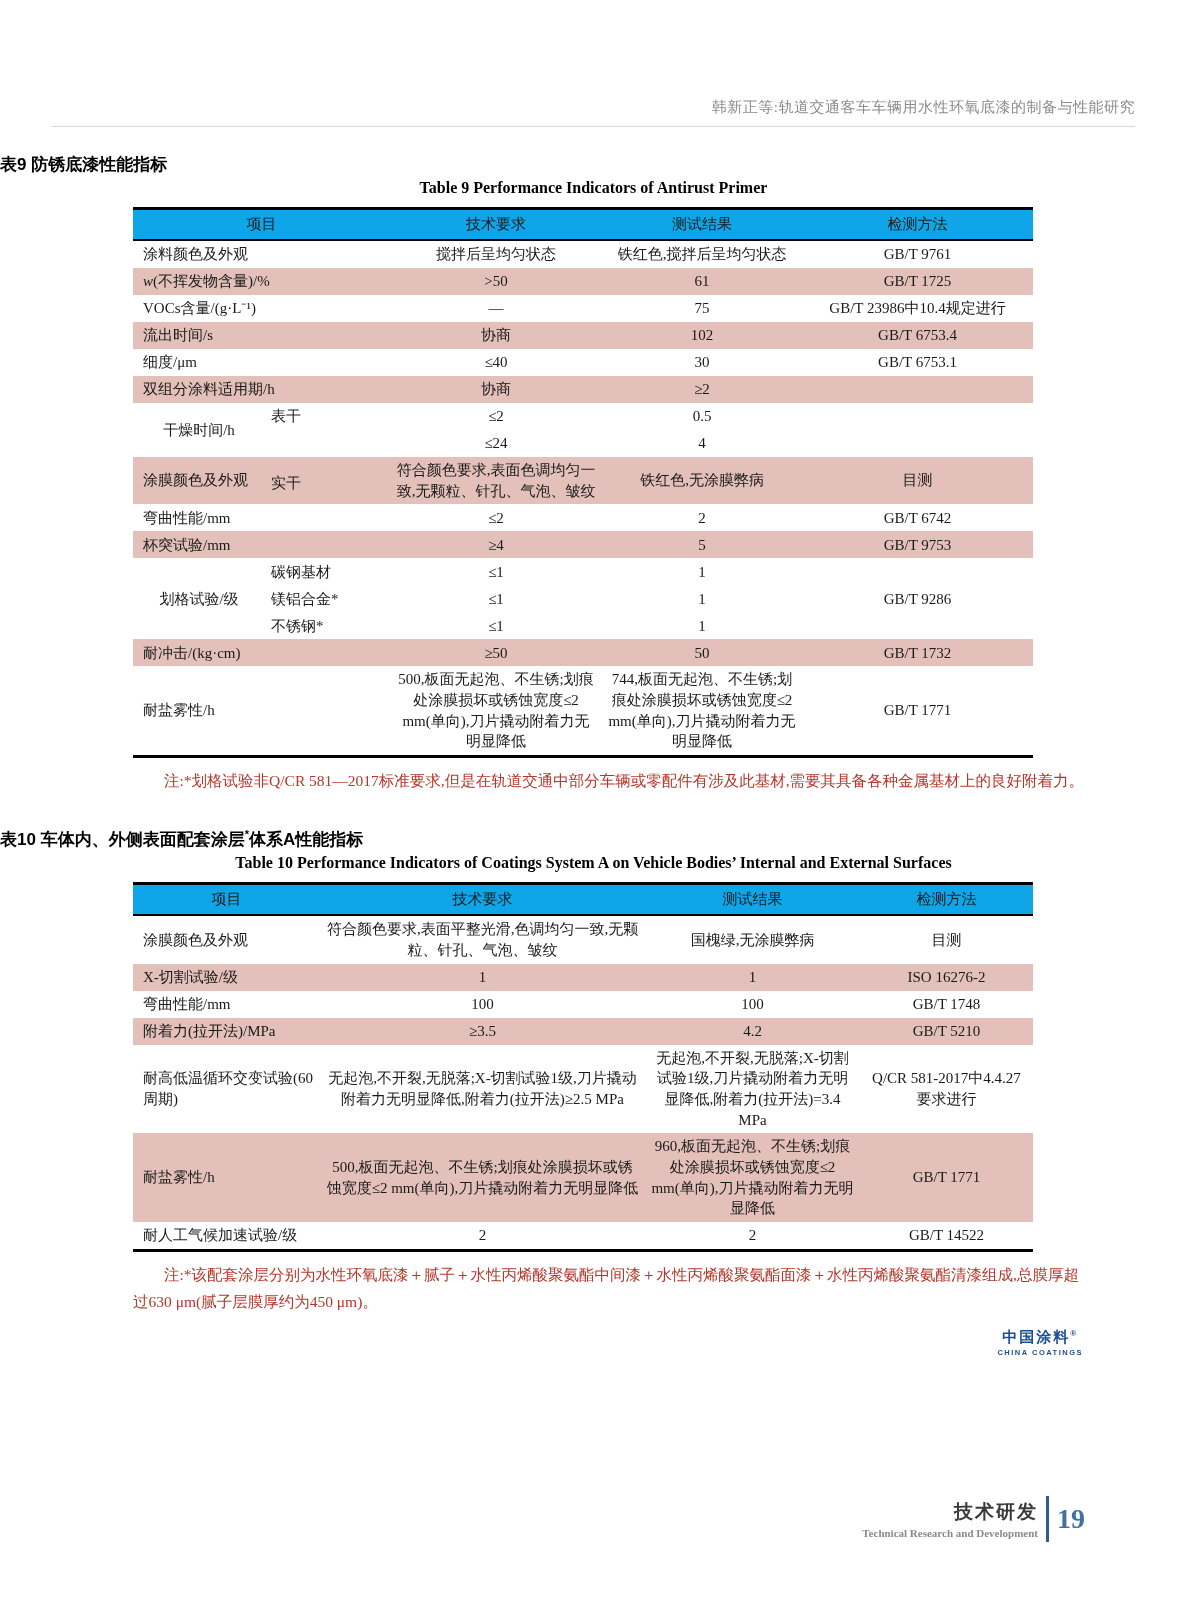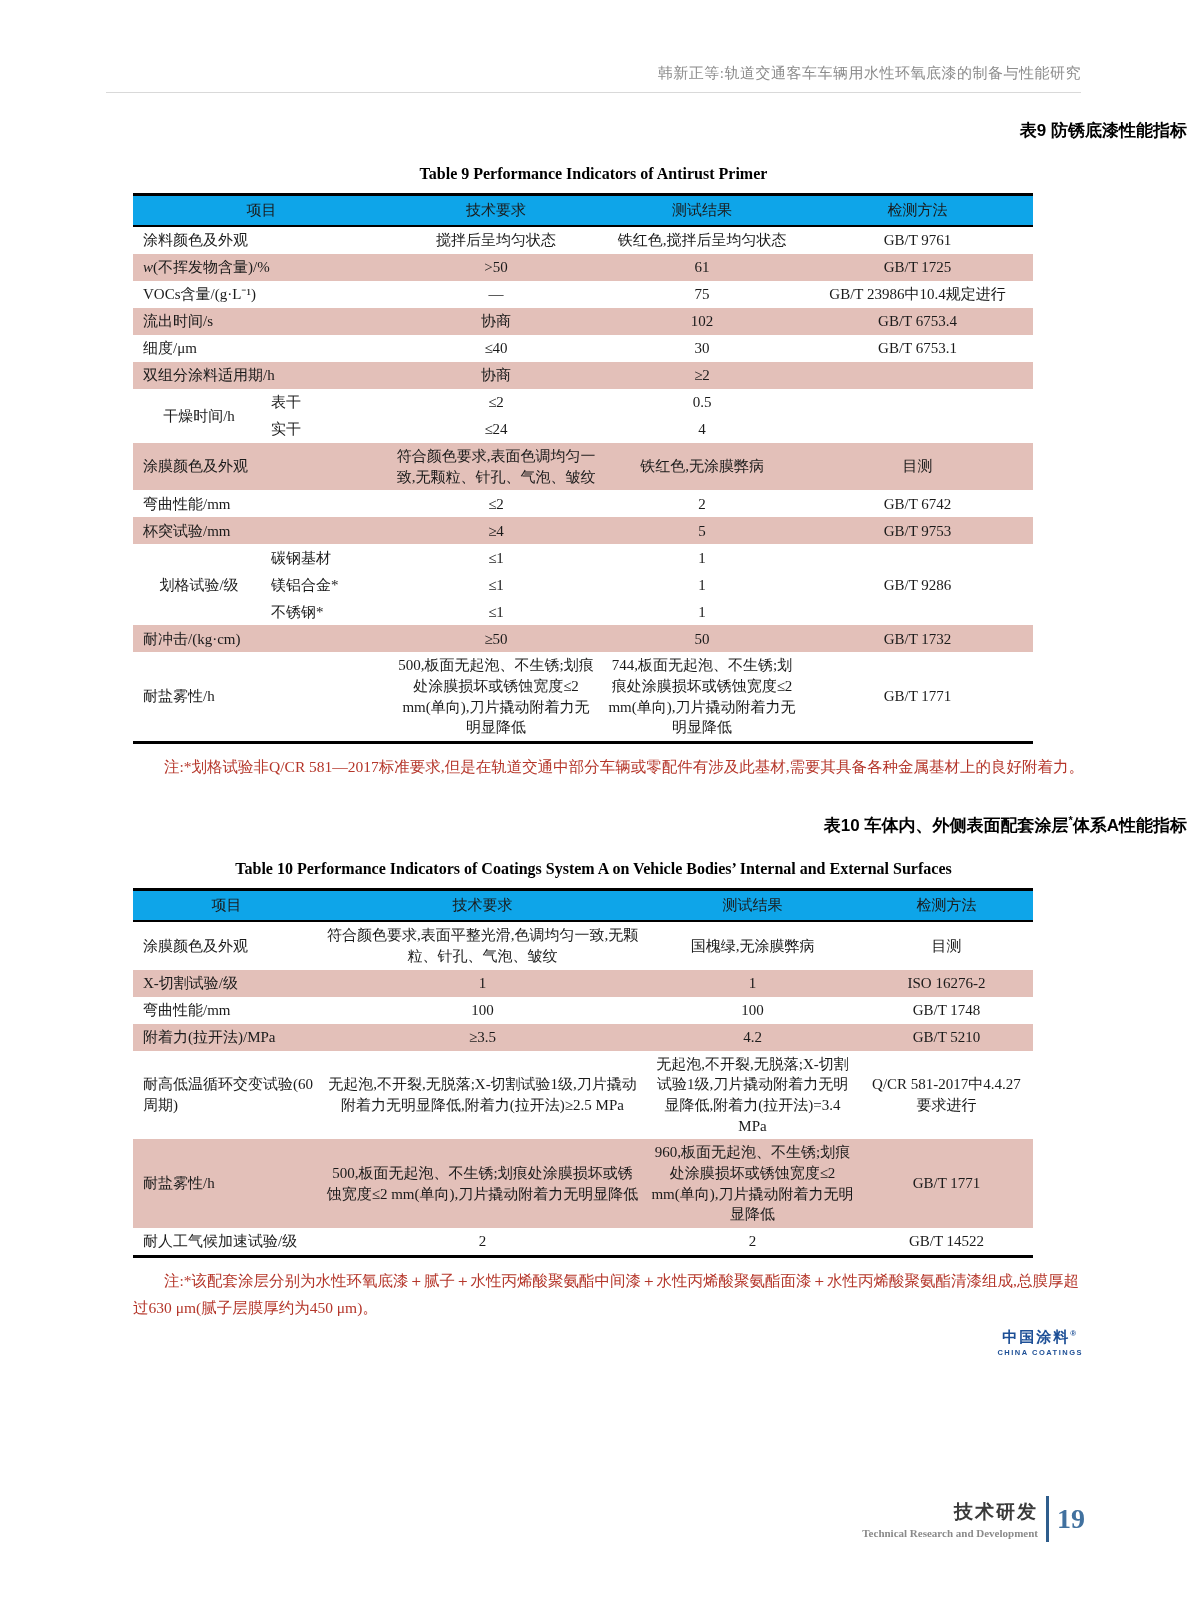--- a/index.html
+++ b/index.html
@@ -1,26 +1,26 @@
 <!DOCTYPE html>
 <html><head>
 <meta charset="utf-8">
 <style>
   * { margin:0; padding:0; box-sizing:border-box; }
   body { background:#fff; font-family:"Liberation Serif", serif; color:#1a1a1a; }
   .page { position:relative; width:1187px; height:1600px; background:#ffffff; overflow:hidden; }
 
   
-  .runhead-wrap { margin:0 106px; padding-top:64px; border-bottom:1px solid #d9d9d9; padding-bottom:9px; }
+  .runhead-wrap { margin:0 52px; padding-top:98px; border-bottom:1px solid #d9d9d9; padding-bottom:9px; }
   .runhead { text-align:right; font-size:15px; color:#8c8c8c; letter-spacing:.5px; }
 
   
-  .tbl-title-cn { text-align:right; font-size:17px; font-weight:bold; margin-top:26px;
-                  font-family:"Liberation Sans", sans-serif; color:#000;padding-left:9px; }
-  .tbl-title-en { text-align:center; font-size:16px; font-weight:bold; margin-top:23px; color:#000; }
+  .tbl-title-cn { text-align:left; font-size:17px; font-weight:bold; margin-top:26px;
+                  font-family:"Liberation Sans", sans-serif; color:#000; }
+  .tbl-title-en { text-align:center; font-size:16px; font-weight:bold; margin-top:3px; color:#000; }
   .tbl-title-cn sup { font-size:11px; }
 
   
   .tbl { width:900px; margin:10px 0 0 133px; border-top:3px solid #000; border-bottom:3px solid #000; font-size:15px; }
   .row { display:grid; align-items:stretch; }
   .t9 .row  { grid-template-columns:257px 212px 200px 231px; }
   .t10 .row { grid-template-columns:187px 325px 215px 173px; }
   .t9 .grow2 { grid-template-columns:128px 129px 212px 200px 231px; grid-auto-rows:27px; }
   .t9 .grow3 { grid-template-columns:128px 129px 212px 200px 231px; grid-auto-rows:27px; }
   .hrow { background:#0ea5e9; border-bottom:2px solid #000; min-height:31px; }
@@ -116,21 +116,21 @@
       <div class="c left">双组分涂料适用期/h</div>
       <div class="c">协商</div>
       <div class="c">≥2</div>
     </div>
 
     <div class="row grow2">
       <div class="c gl span2">干燥时间/h</div>
       <div class="c left" style="grid-column:2;grid-row:1;">表干</div>
       <div class="c" style="grid-column:3;grid-row:1;">≤2</div>
       <div class="c" style="grid-column:4;grid-row:1;text-align:right;">0.5</div>
-      <div class="c left" style="grid-column:2;grid-row:2;">实干</div>
+      <div class="c left" style="grid-column:2;grid-row:2;margin-top:40px;">实干</div>
       <div class="c" style="grid-column:3;grid-row:2;">≤24</div>
       <div class="c" style="grid-column:4;grid-row:2;">4</div>
     </div>
 
     <div class="row alt">
       <div class="c left">涂膜颜色及外观</div>
       <div class="c">符合颜色要求,表面色调均匀一致,无颗粒、针孔、气泡、皱纹</div>
       <div class="c">铁红色,无涂膜弊病</div>
       <div class="c">目测</div>
     </div>

